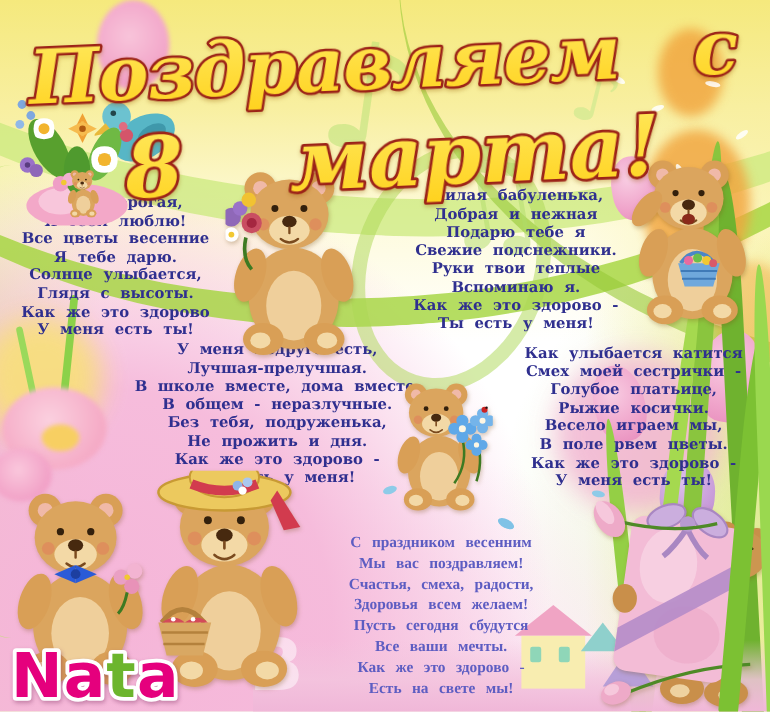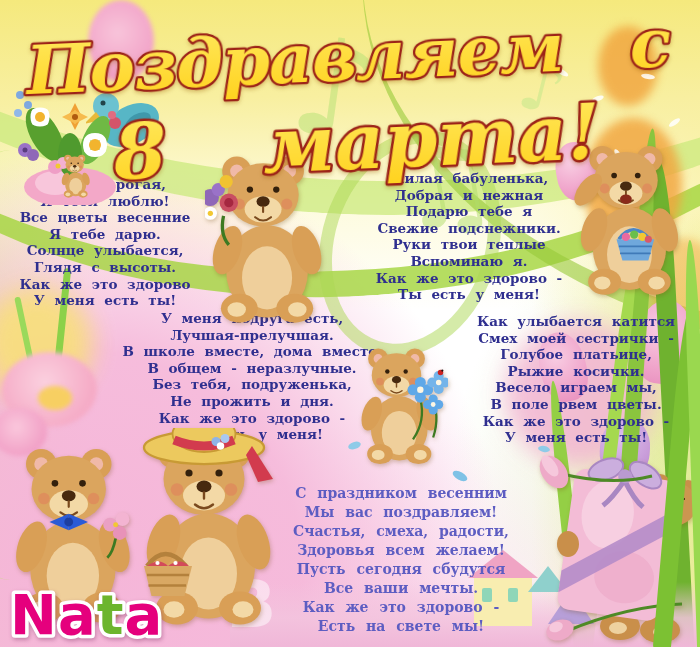--- a/index.html
+++ b/index.html
@@ -56,21 +56,21 @@
   #watermark-b{position:absolute;left:226px;top:566px;z-index:2;font-family:"DejaVu Sans",sans-serif;font-weight:bold;font-size:66px;color:rgba(255,255,255,.5);}
 
   
   .poem{position:absolute;z-index:3;font-family:"DejaVu Serif",serif;font-weight:bold;
         font-size:13.5px;line-height:16.6px;color:#2f2f8f;text-align:center;
         white-space:pre-line;word-spacing:5px;}
   #poem-mom{left:2px;top:176px;width:206px;}
   #poem-grandma{left:350px;top:170px;width:238px;}
   #poem-friend{left:110px;top:310px;width:284px;}
   #poem-sister{left:452px;top:313px;width:248px;}
-  #poem-greeting{left:276px;top:484px;width:250px;font-size:14px;line-height:19px;color:#5d5dc2;word-spacing:6px;}
+  #poem-greeting{left:276px;top:484px;width:250px;font-size:14px;line-height:19px;color:#5d5dc2;word-spacing:6px;font-family:Liberation Serif, serif;}
 
   
   .art{position:absolute;z-index:4;}
   #title-svg{position:absolute;left:0;top:4px;z-index:5;transform:rotate(-2.5deg);
              filter:drop-shadow(0 2px 2px rgba(150,90,0,.35));}
   #nata-svg{position:absolute;left:6px;top:584px;z-index:6;filter:drop-shadow(1px 2px 2px rgba(120,40,90,.4));}
   .bear{filter:drop-shadow(1px 2px 2px rgba(120,80,20,.3));}
 </style>
 </head>
 <body>

